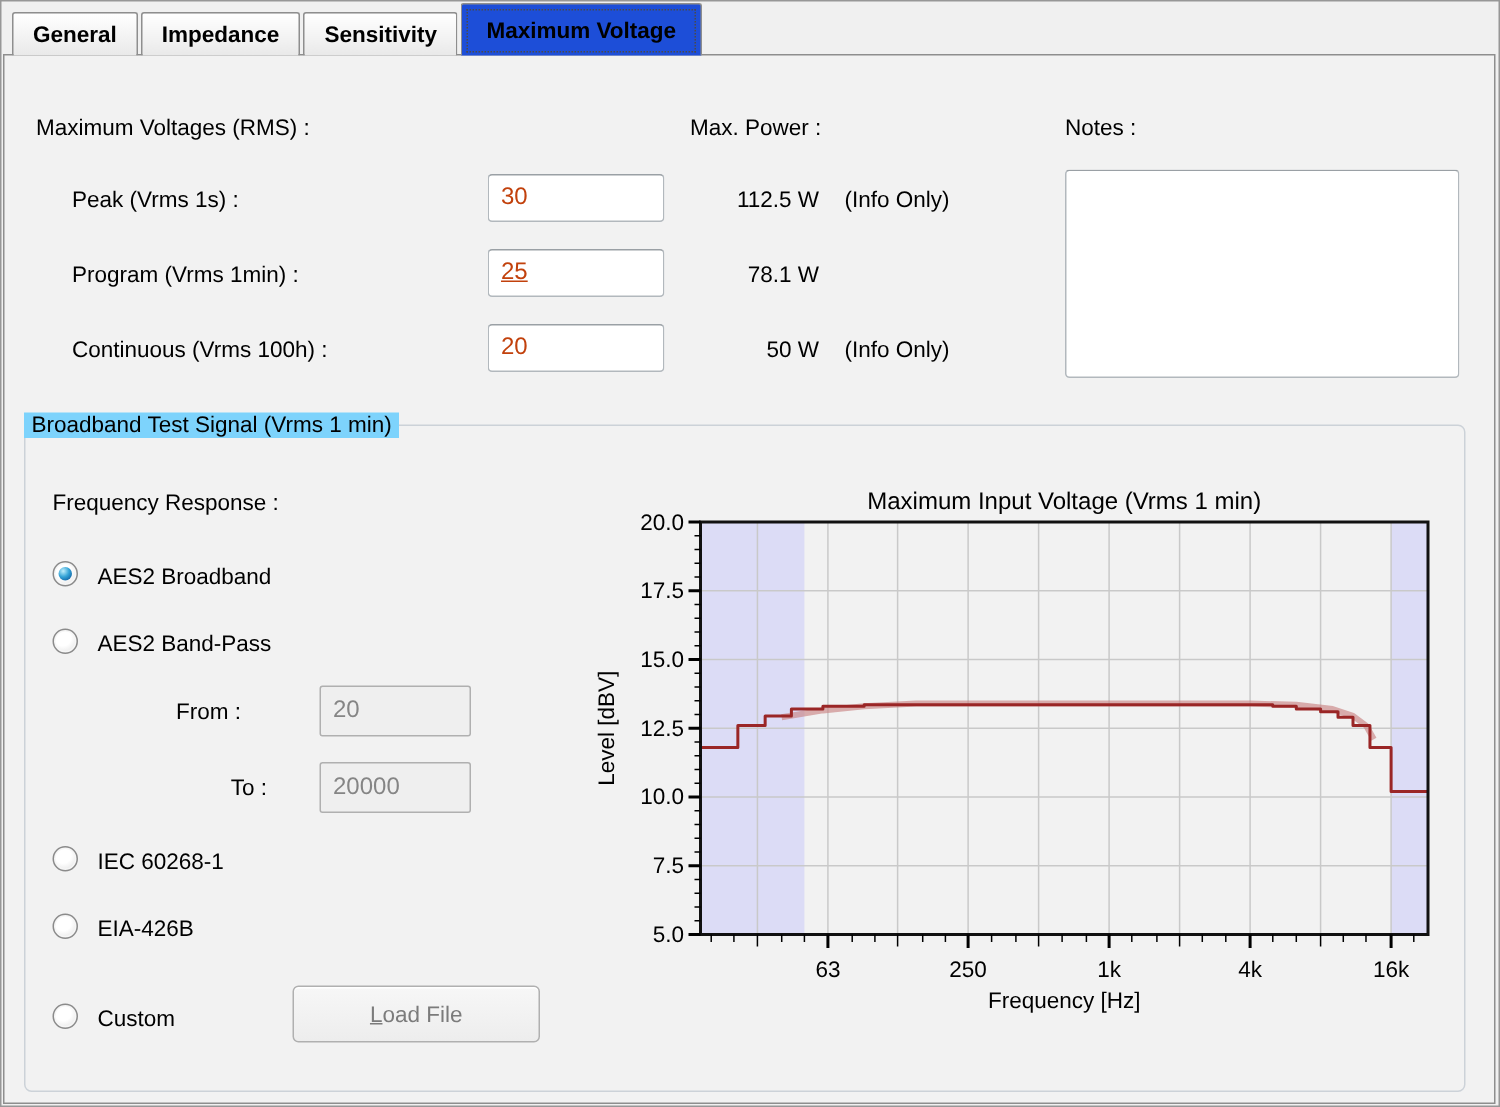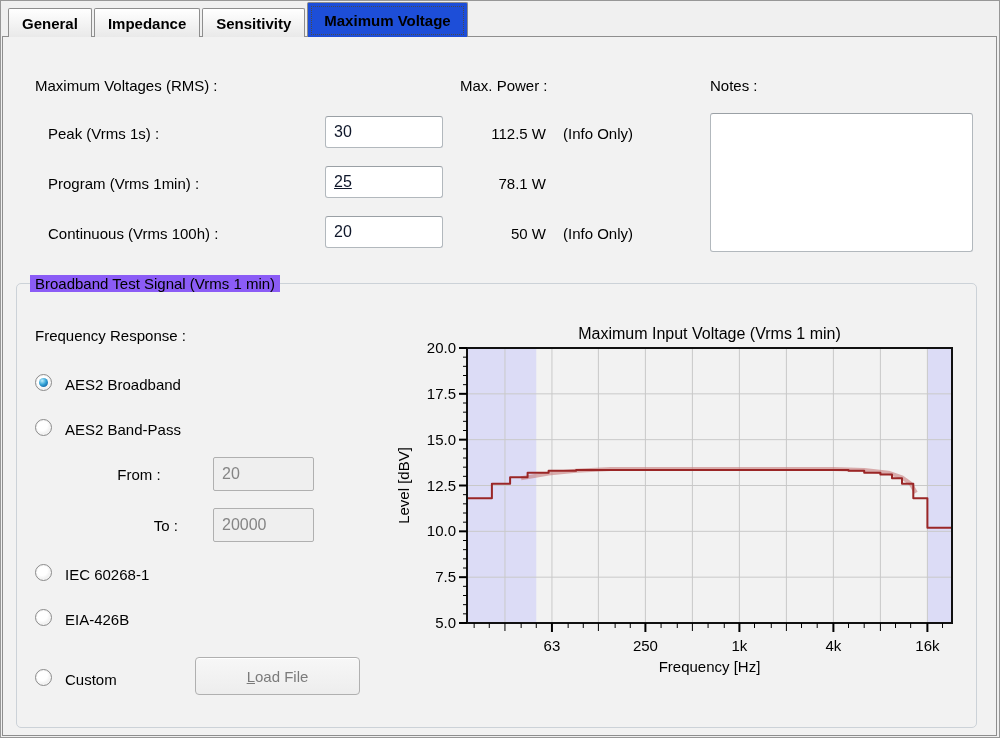--- a/index.html
+++ b/index.html
@@ -9,28 +9,28 @@
   .pane{position:absolute;left:2px;top:36px;right:3px;bottom:2px;background:#f2f2f2;border:1px solid #8e8e8e;}
   .tabstrip{position:absolute;left:8px;top:3px;height:34px;display:flex;align-items:flex-end;z-index:3;}
   .tab{position:relative;height:28px;display:flex;align-items:center;padding:0 13px;margin-right:2px;
        background:linear-gradient(#ffffff,#e9e9e9);border:1px solid #8e8e8e;border-bottom:none;
        border-radius:2px 2px 0 0;font-size:15px;cursor:default;font-weight:bold;}
   .tab.active{height:34px;background:#1d4ed8;padding:0 16px;z-index:4;}
   .focusring{position:absolute;left:3px;right:3px;top:3px;bottom:2px;border:1px dotted #4a4a4a;pointer-events:none;}
   
   .lbl{position:absolute;font-size:15px;white-space:nowrap;}
   .txt{position:absolute;box-sizing:border-box;background:#fff;border:1px solid #b2b8bd;border-top-color:#9aa0a5;
-       border-radius:3px;font-family:"Liberation Sans",sans-serif;font-size:16px;padding:0 8px;color:#0f172a;}
+       border-radius:3px;font-family:"Liberation Sans",sans-serif;font-size:16px;padding:0 8px;color:#c2410c;}
   .txt.disabled{background:#efefef;color:#858585;border:1px solid #b0b0b0;border-radius:2px;}
   .notes{position:absolute;box-sizing:border-box;background:#fff;border:1px solid #b2b8bd;border-top-color:#9aa0a5;
        border-radius:3px;resize:none;font-family:"Liberation Sans",sans-serif;font-size:15px;padding:4px 6px;}
   .rightnum{position:absolute;font-size:15px;text-align:right;white-space:nowrap;}
   
   .groupbox{position:absolute;left:16px;top:283px;width:959px;height:443px;border:1px solid #ccd2d8;border-radius:5px;}
-  .grouplegend{position:absolute;left:30px;top:275px;background:#8b5cf6;padding:0 5px;font-size:15px;white-space:nowrap;}
+  .grouplegend{position:absolute;left:16px;top:275px;background:#7dd3fc;padding:0 5px;font-size:15px;white-space:nowrap;}
   
   .radio{position:absolute;width:17px;height:17px;border-radius:50%;border:1px solid #8b8b8b;box-sizing:border-box;
          background:radial-gradient(circle at 40% 35%,#ffffff 40%,#dcdcdc);box-shadow:inset 0 0 0 1px #f6f6f6;}
   .radio.checked::after{content:"";position:absolute;left:3px;top:3px;width:9px;height:9px;border-radius:50%;
          background:radial-gradient(circle at 35% 30%,#bfeefb 0%,#35a4d7 45%,#1468a8 80%,#0b5390 100%);}
   
   .btn{position:absolute;box-sizing:border-box;display:flex;align-items:center;justify-content:center;
        background:linear-gradient(#f7f7f7,#ededed);border:1px solid #b0b0b0;border-radius:4px;
        box-shadow:inset 0 1px 0 #ffffff;font-size:15px;color:#7b7b7b;}
   
@@ -53,21 +53,21 @@
       </div>
     <div class="tab">
         <span>Sensitivity</span>
       </div>
     <div class="tab active">
         <span class="focusring"></span>
         <span>Maximum Voltage</span>
       </div>
   </div>
 
-  <div class="lbl" style="left:35px;top:77px;">Maximum Voltages (RMS) :</div>
+  <div class="lbl" style="left:24px;top:77px;">Maximum Voltages (RMS) :</div>
   <div class="lbl" style="left:460px;top:77px;">Max. Power :</div>
   <div class="lbl" style="left:710px;top:77px;">Notes :</div>
 
   <div class="lbl" style="left:48px;top:125px;">Peak (Vrms 1s) :</div>
   <input class="txt" style="left: 325px; top: 116px; width: 118px; height: 32px;" value="30">
   <div class="rightnum" style="left:450px;top:125px;width:96px;">112.5 W</div>
   <div class="lbl" style="left:563px;top:125px;">(Info Only)</div>
 
   <div class="lbl" style="left:48px;top:175px;">Program (Vrms 1min) :</div>
   <input class="txt" style="left: 325px; top: 166px; width: 118px; height: 32px; text-decoration: underline;" value="25">

